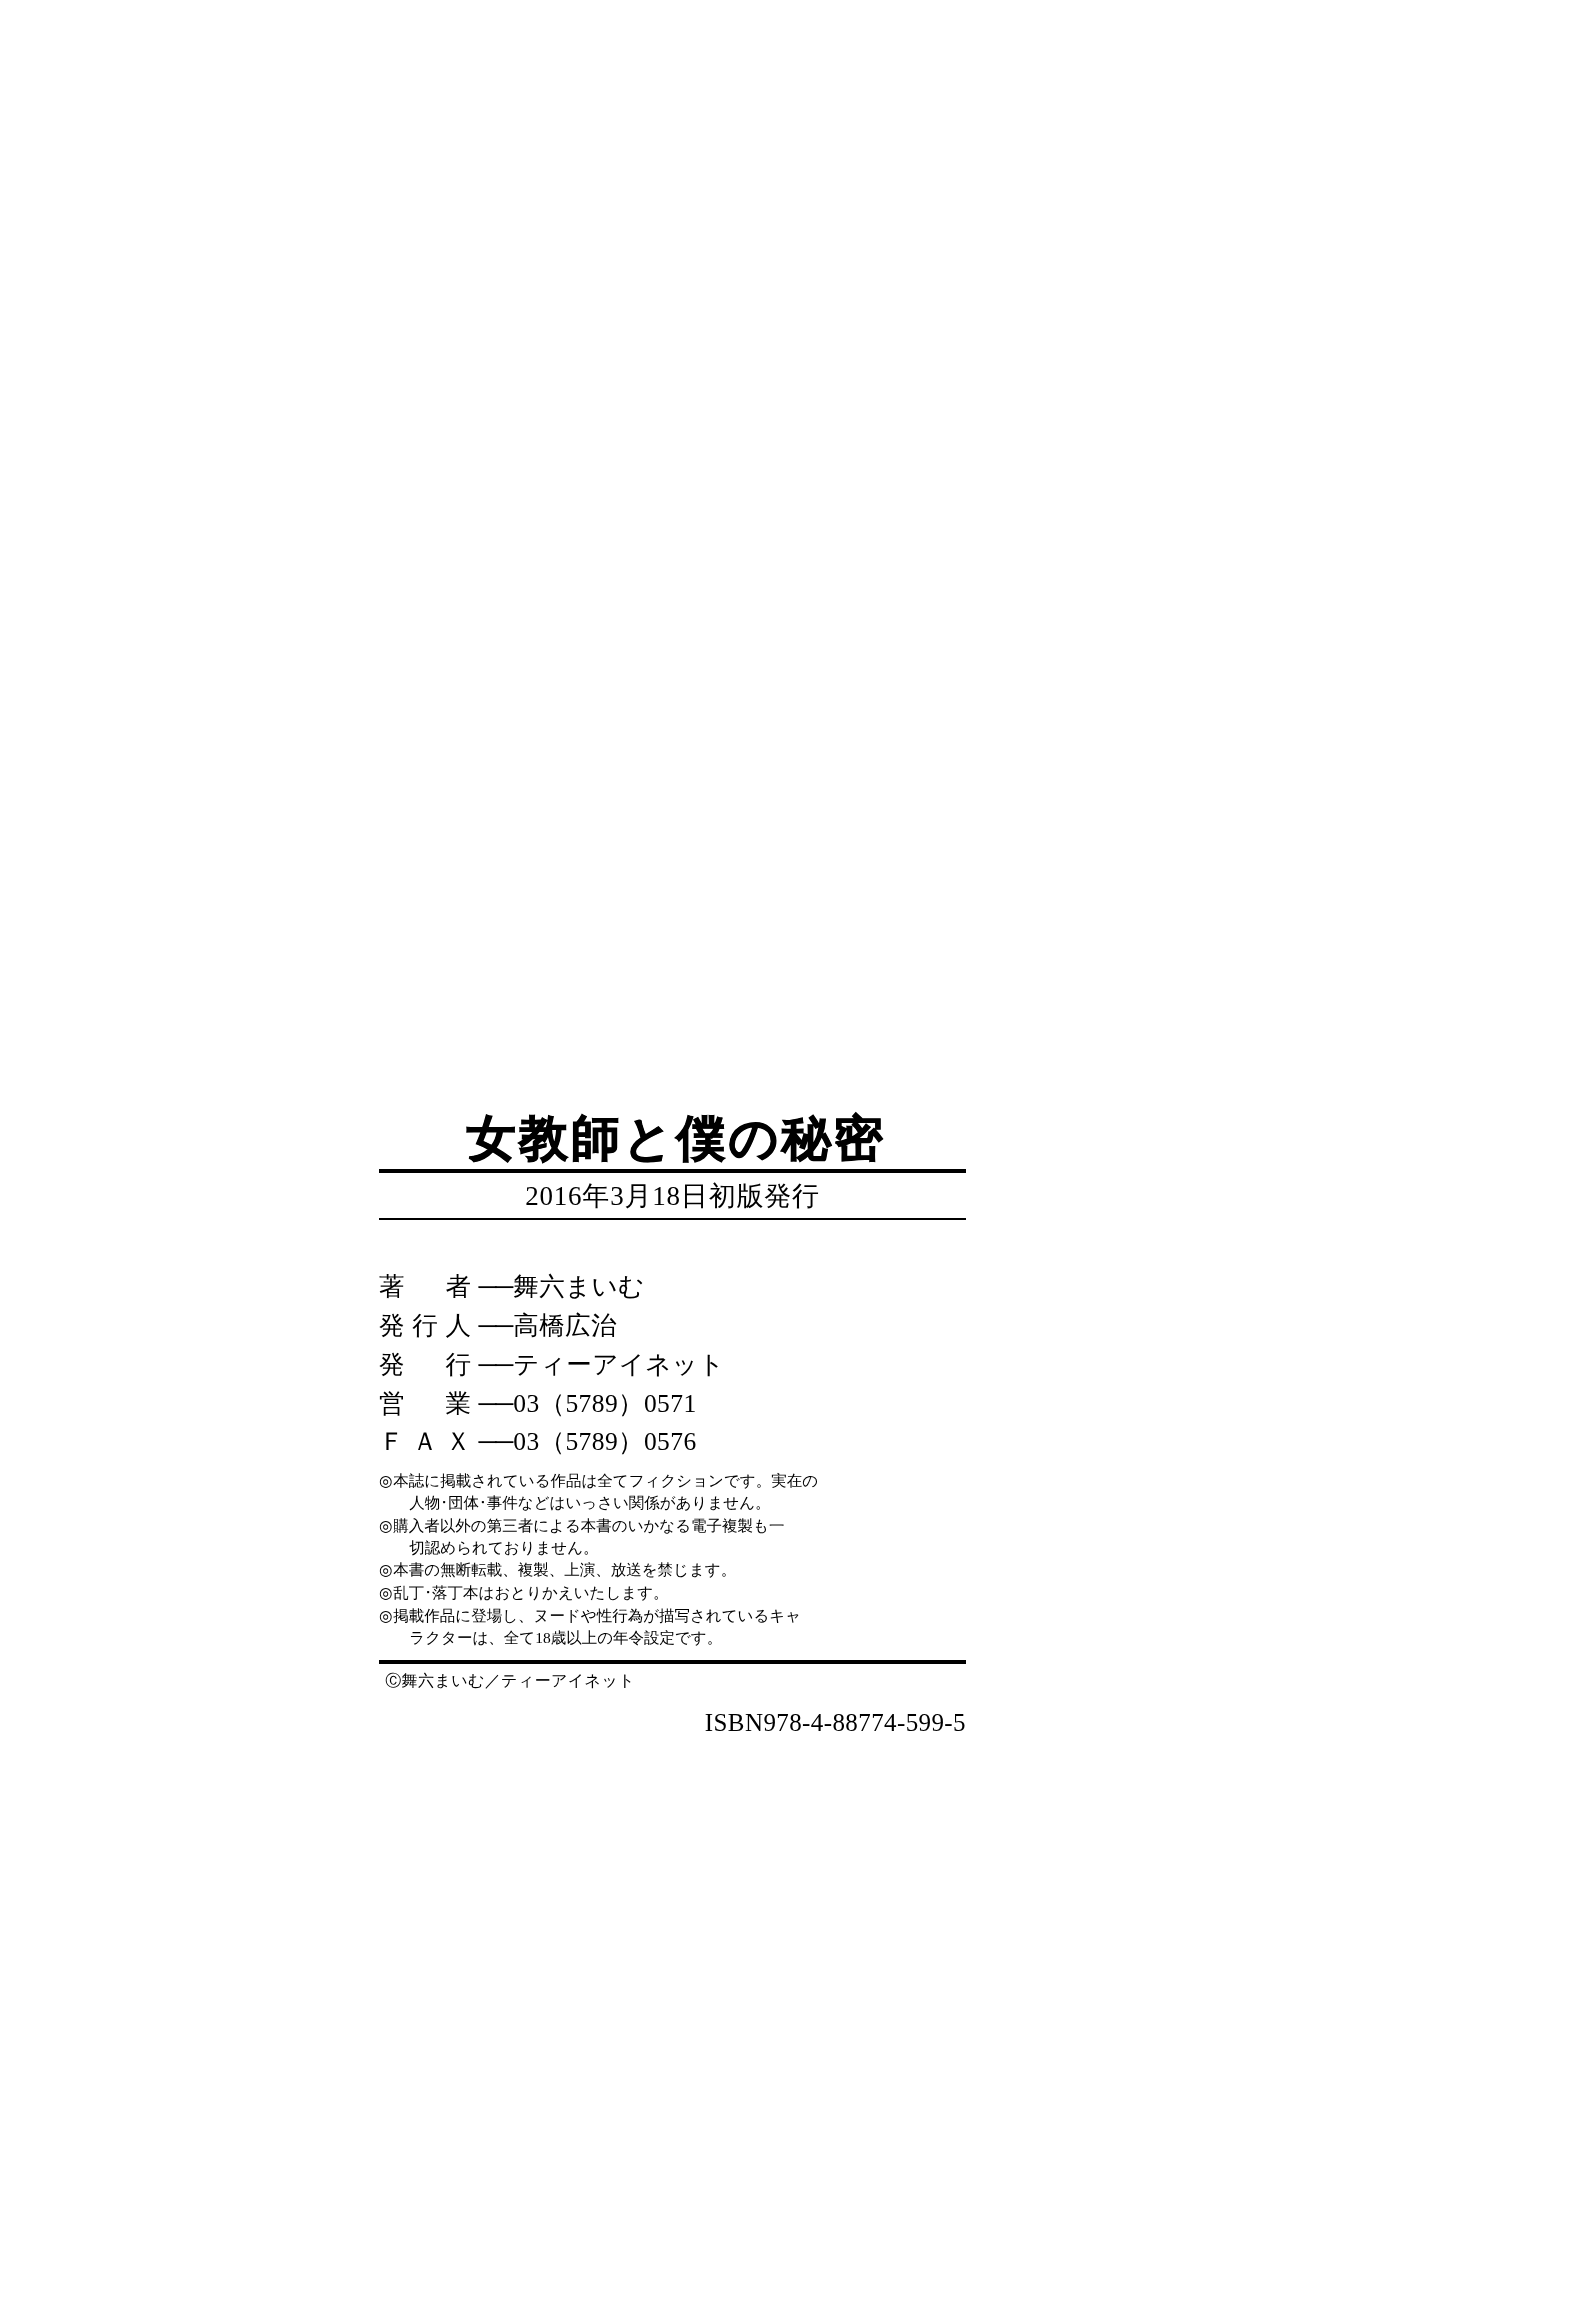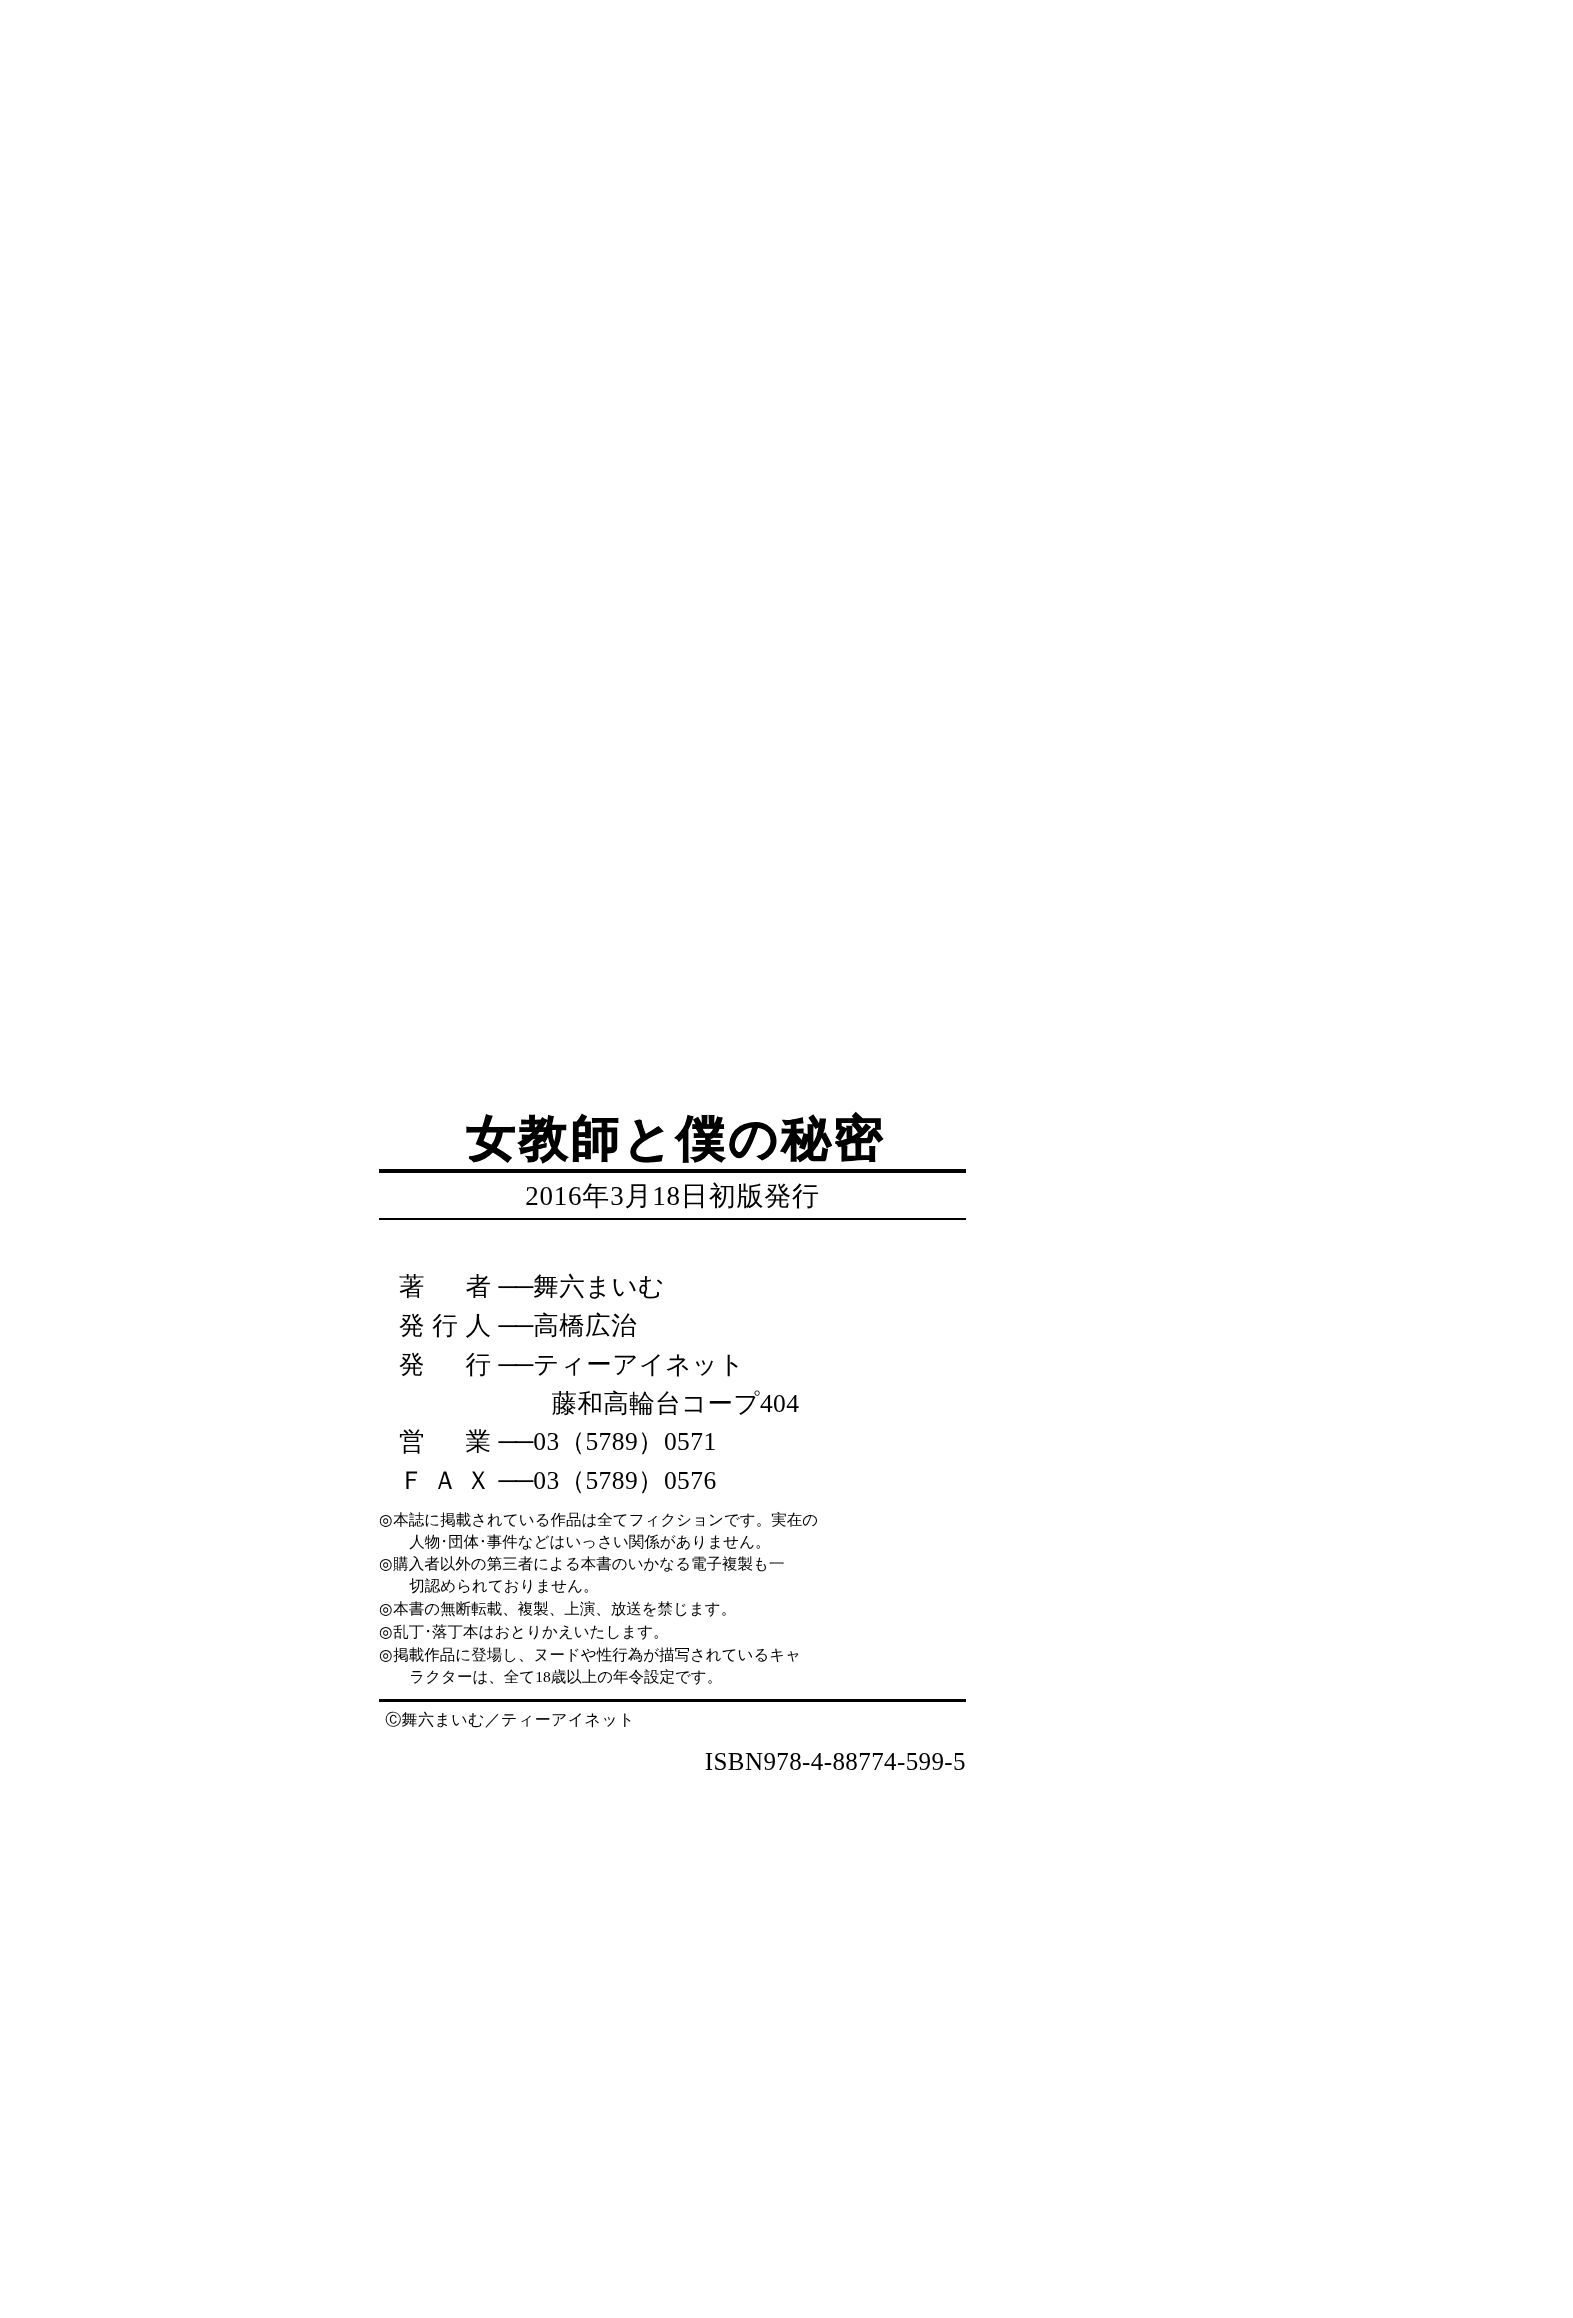--- a/index.html
+++ b/index.html
@@ -55,21 +55,20 @@
     font-size: 27px;
     text-align: center;
     letter-spacing: 0.8px;
     margin: 0 0 1.5px 0;
   }
 
   .imprint {
     margin-top: 48px;
     font-size: 25.5px;
     line-height: 1.52;
-    margin-left: 20px;
   }
   .imprint-row {
     display: flex;
     align-items: baseline;
     white-space: nowrap;
   }
   .imprint-label {
     display: inline-block;
     min-width: 96px;
     letter-spacing: 7.7px;
@@ -152,21 +151,20 @@
       <span class="imprint-dash">──</span>
       <span class="imprint-value">高橋広治</span>
     </div>
 
     <div class="imprint-row">
       <span class="imprint-label">発　行</span>
       <span class="imprint-dash">──</span>
       <span class="imprint-value">ティーアイネット</span>
     </div>
 
-    <div class="addr-line">藤和高輪台コープ404</div>
 
     <div class="imprint-row">
       <span class="imprint-label">営　業</span>
       <span class="imprint-dash">──</span>
       <span class="imprint-value">03（5789）0571</span>
     </div>
 
     <div class="imprint-row">
       <span class="imprint-label">ＦＡＸ</span>
       <span class="imprint-dash">──</span>

